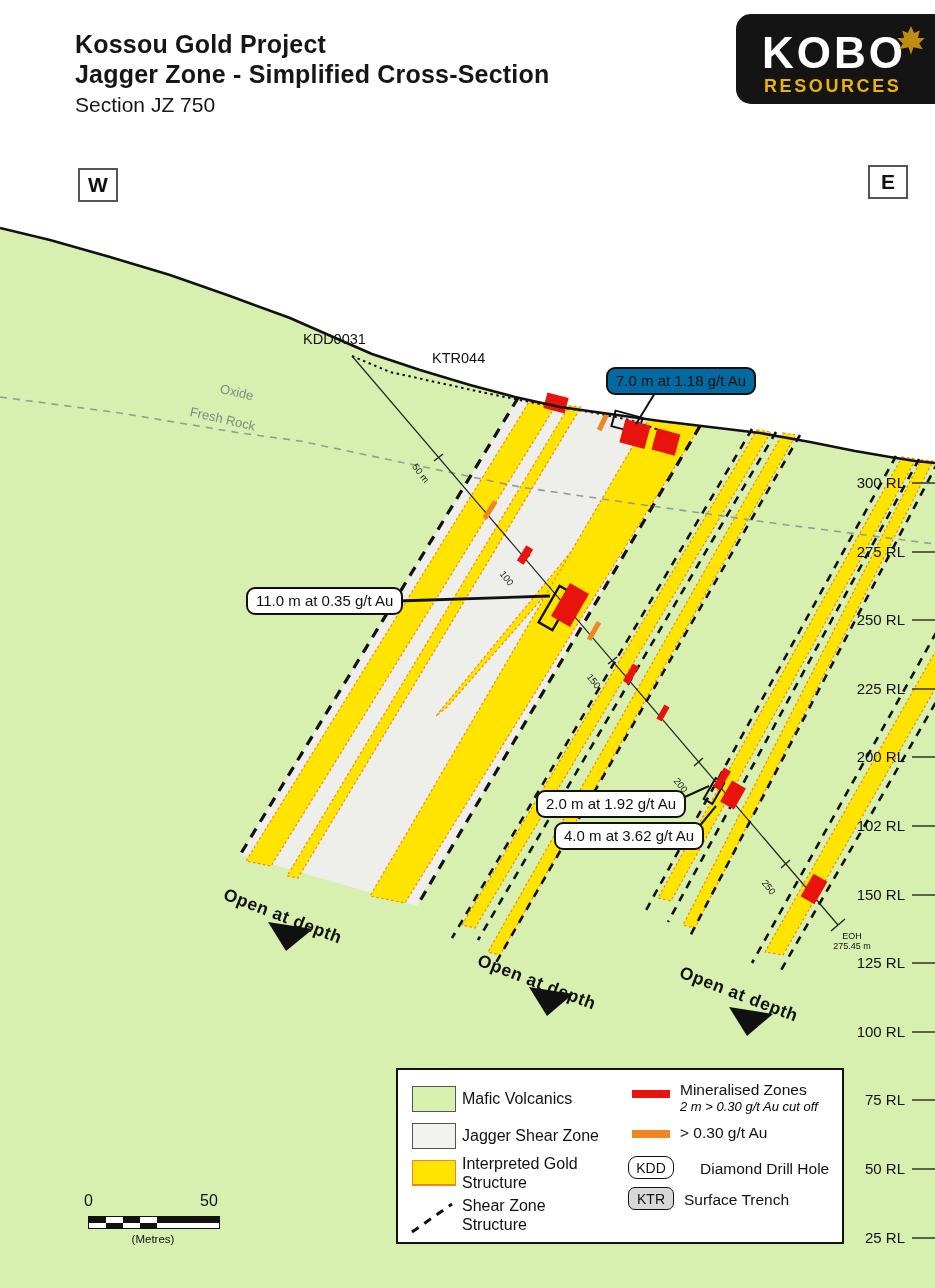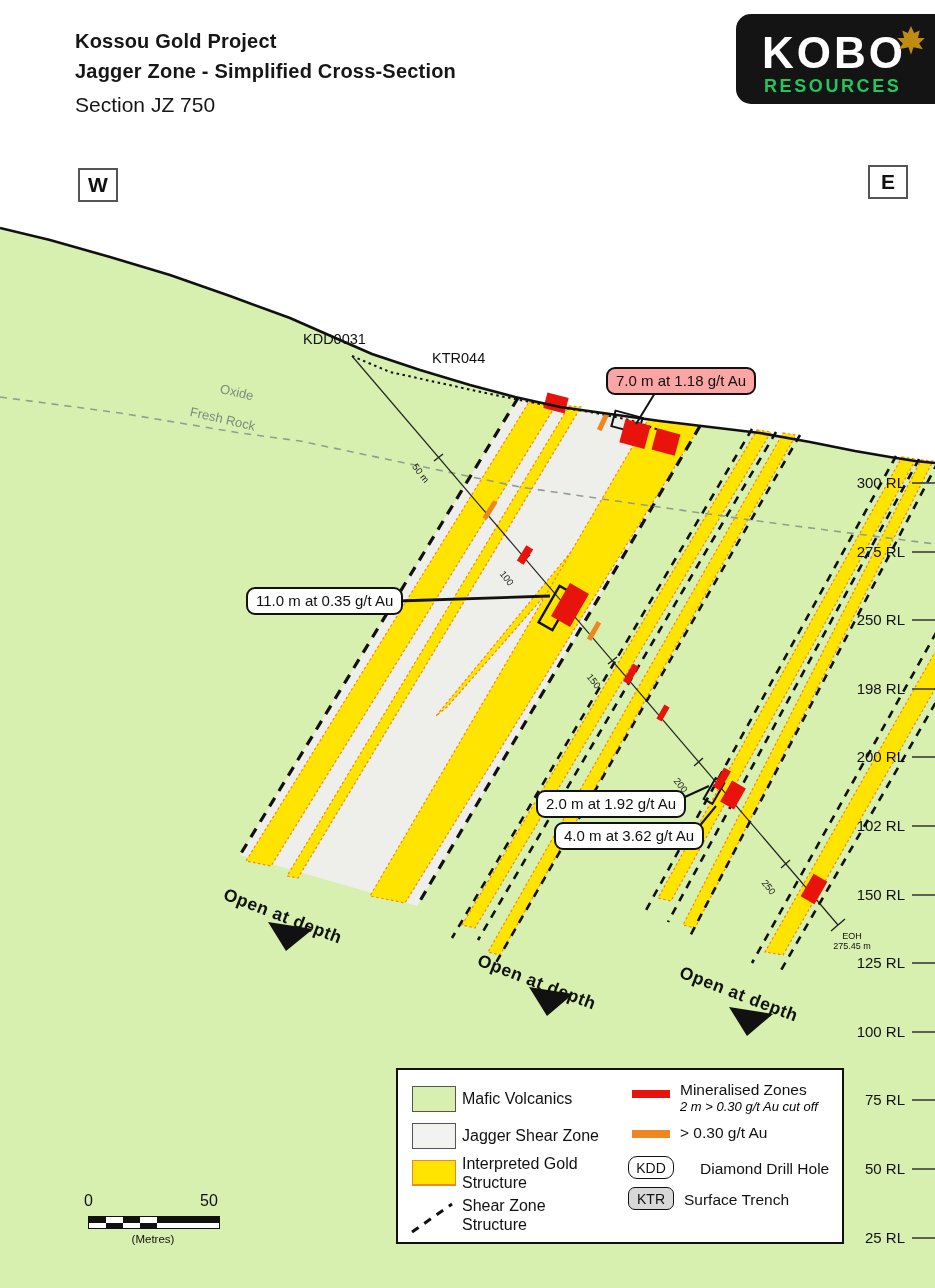--- a/index.html
+++ b/index.html
@@ -5,29 +5,29 @@
   :root{
     --mafic-green:#d7f0b0; --shear-gray:#eeeeea; --gold-yellow:#ffe400;
     --orange:#ee8722; --red:#e8130c; --line-black:#111111; --oxide-gray:#8f9f8f;
     --logo-bg:#141414; --logo-leaf-gold:#bf8b13; --ktr-badge-gray:#d8d8d8;
   }
   *{margin:0;padding:0;box-sizing:border-box;}
   body{font-family:"Liberation Sans",sans-serif;background:#fff;}
   .page{position:relative;width:935px;height:1288px;background:#fff;overflow:hidden;}
   .scene{position:absolute;left:0;top:0;}
   .abs{position:absolute;}
-  .title1,.title2{font-size:20px;font-weight:bold;color:#161616;letter-spacing:.2px;}
+  .title1,.title2{font-size:25px;font-weight:bold;color:#161616;letter-spacing:.2px;}
   .title3{font-size:21px;color:#161616;}
   .logo{width:212px;height:90px;background:var(--logo-bg);border-radius:15px;margin-left:38px;}
   .logo .brand{position:absolute;left:26px;top:14px;color:#fff;font-size:44px;font-weight:bold;letter-spacing:3px;}
-  .logo .sub{position:absolute;left:28px;top:62px;color:#22c55e;font-size:18px;font-weight:bold;letter-spacing:2.6px;}
+  .logo .sub{position:absolute;left:28px;top:62px;color:#eab308;font-size:18px;font-weight:bold;letter-spacing:2.6px;}
   .compass{width:40px;height:34px;border:2px solid #555;background:#fff;display:flex;align-items:center;justify-content:center;font-size:21px;font-weight:bold;color:#111;}
   .maplabel{font-size:14.5px;color:#111;}
   .callout{font-size:15px;color:#111;background:#fff;border:2px solid #111;border-radius:9px;padding:1px 8px;white-space:nowrap;line-height:22px;}
-  .callout.gray{background:#fca5a5;}
+  .callout.gray{background:#0369a1;}
   .rl{width:70px;text-align:right;font-size:15px;color:#111;}
   .depthmark{font-size:9.5px;color:#222;transform:translate(-50%,-50%) rotate(52deg);white-space:nowrap;}
   .oxidetext{font-size:13px;color:#7d8b7d;transform:rotate(13deg);transform-origin:left top;white-space:nowrap;}
   .openlbl{font-size:17.5px;font-weight:bold;color:#111;transform:rotate(21deg);transform-origin:left top;letter-spacing:.6px;white-space:nowrap;}
   .eoh{width:64px;text-align:center;font-size:9px;font-weight:normal;color:#111;line-height:10px;}
   .legend{width:448px;height:176px;background:#fff;border:2px solid #111;}
   .lg-label{position:absolute;font-size:16px;color:#111;line-height:19px;}
   .lg-sub{position:absolute;font-size:13px;font-style:italic;color:#000000;}
   .swatch{position:absolute;left:14px;width:44px;height:26px;border:1.5px solid #555;}
   .badge{position:absolute;width:46px;height:23px;border:1.5px solid #111;border-radius:7px;display:flex;align-items:center;justify-content:center;font-size:14px;color:#111;background:#fff;}
@@ -206,21 +206,21 @@
   <div class="abs callout" style="left:536px;top:790px;">2.0 m at 1.92 g/t Au</div>
   <div class="abs callout" style="left:554px;top:822px;">4.0 m at 3.62 g/t Au</div>
 
   <div class="abs openlbl" style="left:228px;top:884px;">Open at depth</div>
   <div class="abs openlbl" style="left:482px;top:950px;">Open at depth</div>
   <div class="abs openlbl" style="left:684px;top:962px;">Open at depth</div>
 
   <div class="abs rl" style="left:835px;top:474px;">300 RL</div>
   <div class="abs rl" style="left:835px;top:543px;">275 RL</div>
   <div class="abs rl" style="left:835px;top:611px;">250 RL</div>
-  <div class="abs rl" style="left:835px;top:680px;">198 RL</div>
+  <div class="abs rl" style="left:835px;top:680px;">225 RL</div>
   <div class="abs rl" style="left:835px;top:748px;">200 RL</div>
   <div class="abs rl" style="left:835px;top:817px;">102 RL</div>
   <div class="abs rl" style="left:835px;top:886px;">150 RL</div>
   <div class="abs rl" style="left:835px;top:954px;">125 RL</div>
   <div class="abs rl" style="left:835px;top:1023px;">100 RL</div>
   <div class="abs rl" style="left:835px;top:1091px;">75 RL</div>
   <div class="abs rl" style="left:835px;top:1160px;">50 RL</div>
   <div class="abs rl" style="left:835px;top:1229px;">25 RL</div>
 
   <div class="abs legend" style="left:396px;top:1068px;">

